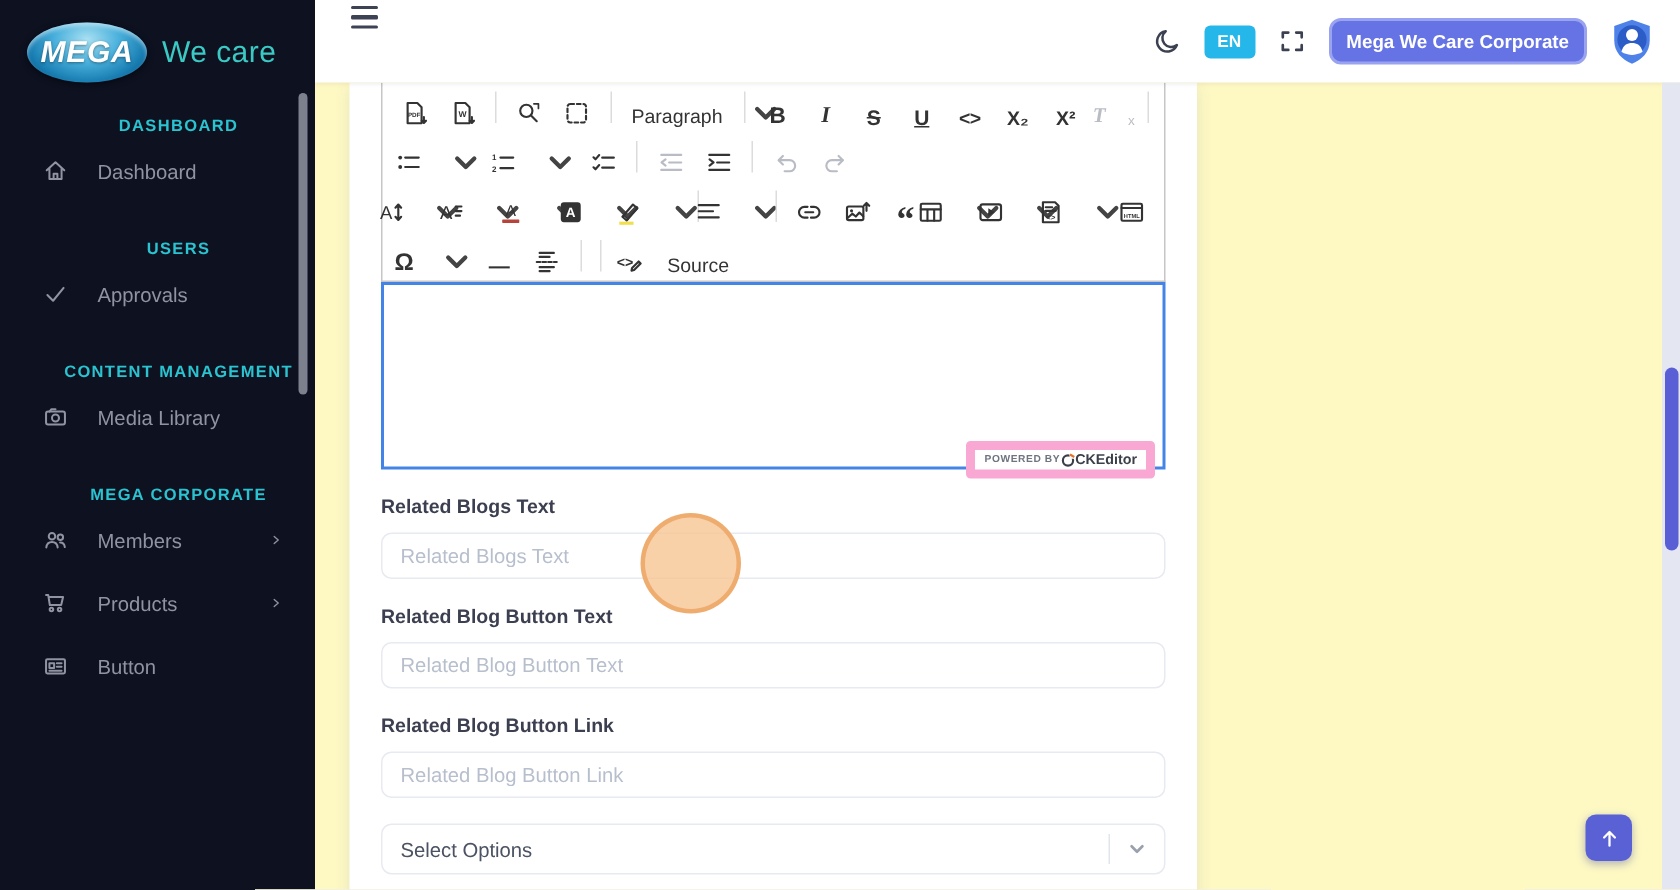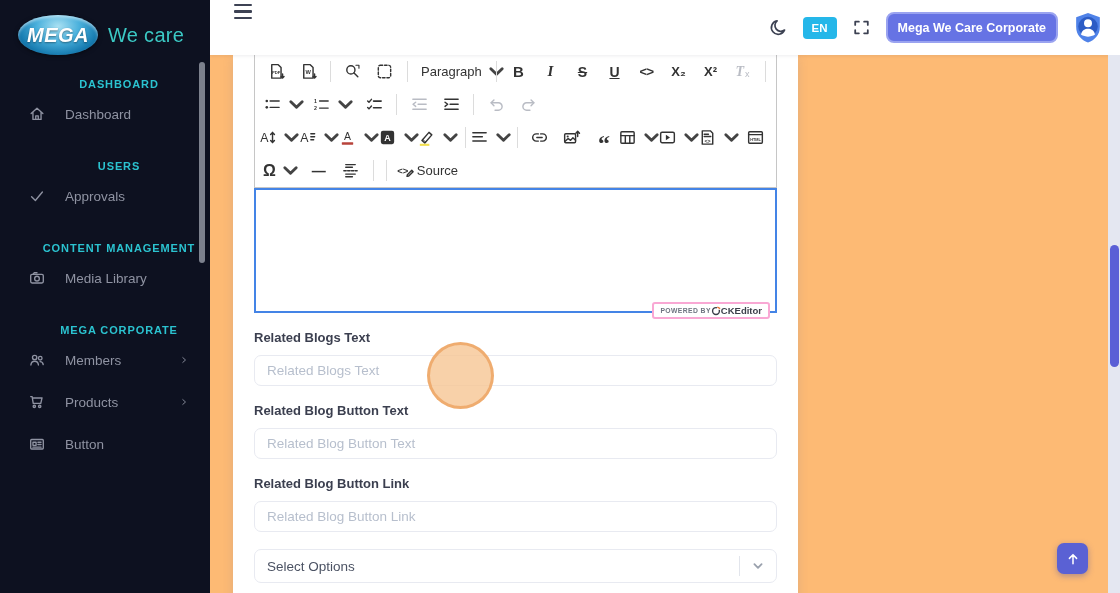--- a/index.html
+++ b/index.html
@@ -1,16 +1,16 @@
 <!DOCTYPE html>
 <html><head>
 <meta charset="utf-8">
 <style>
   html,body{margin:0;padding:0;background:#e9ebf4;font-family:"Liberation Sans","DejaVu Sans",sans-serif;}
-  #screen{position:relative;width:1120px;height:593px;overflow:hidden;background:#fdba74;}
+  #screen{position:relative;width:1120px;height:593px;overflow:hidden;background:#fef9c3;}
 
   
   #sidebar{position:absolute;left:0;top:0;width:210px;height:593px;background:#0d1120;z-index:20;}
   .logo-row{display:flex;align-items:center;padding:12px 0 0 18px;height:46px;}
   .logo-ellipse{width:80px;height:40px;border-radius:50%;display:flex;align-items:center;justify-content:center;
     background:radial-gradient(ellipse at 50% 28%, #a9e0f2 0%, #49b0dc 38%, #1579ae 72%, #0b3f66 100%);
     box-shadow:inset 0 2px 3px rgba(255,255,255,.5), 0 1px 4px rgba(0,0,0,.5);}
   .logo-ellipse span{font-size:20px;font-weight:800;font-style:italic;color:#fff;letter-spacing:.5px;text-shadow:0 1px 2px rgba(0,0,0,.4);}
   .logo-tagline{margin-left:10px;font-size:20px;color:#3bc9c4;font-weight:400;letter-spacing:.3px;}
   #sidebar-nav{padding-top:6px;text-align:center;}
@@ -40,21 +40,21 @@
   #avatar svg{width:32px;height:34px;display:block;}
 
   
   #main{position:absolute;left:210px;top:55px;width:910px;height:538px;overflow:hidden;}
   #card{position:absolute;left:23px;top:0;width:565px;height:560px;background:#fff;box-shadow:0 2px 10px rgba(95,105,160,.16);}
   #card-inner{margin:0 21px;width:523px;}
 
   
   #ck-toolbar{border:1px solid #c6c6c6;border-top:none;box-sizing:border-box;background:#fff;}
   .t-row{display:flex;align-items:center;height:33px;padding:0 5px;}
-  .t-btn{height:26px;min-width:26px;display:inline-flex;align-items:center;justify-content:center;gap:2px;
+  .t-btn{height:26px;min-width:26px;display:inline-flex;align-items:flex-end;justify-content:center;gap:16px;
     border-radius:3px;color:#333;padding:0 3px;cursor:pointer;}
   .t-btn .ic svg{width:19px;height:19px;display:block;}
   .t-sep{width:1px;height:21px;background:#dcdcdc;margin:0 6px;}
   .t-drop{justify-content:space-between;padding:0 8px;}
   .t-label{font-size:13px;color:#333;}
   .chev svg{width:9px;height:9px;display:block;color:#444;margin-left:3px;}
   .dis{color:#b9bcc4;}
   .g{font-size:13.5px;font-weight:600;line-height:1;}
   .gb{font-weight:800;font-size:15px;}
   .gi{font-family:"Liberation Serif",serif;font-style:italic;font-size:15px;font-weight:600;}
@@ -64,21 +64,21 @@
   .gx{font-size:13px;font-weight:600;}
   .gq{font-family:"Liberation Serif",serif;font-size:24px;font-weight:700;line-height:8px;padding-top:10px;}
   .gom{font-size:16px;font-weight:600;}
   .ghr{font-weight:700;font-size:14px;}
   .grf{font-family:"Liberation Serif",serif;font-style:italic;font-size:14px;}
   .subx{font-size:9px;margin-top:5px;margin-left:-1px;}
 
   
   #editor-area{position:relative;height:125px;box-sizing:border-box;border:2px solid #4484e6;background:#fff;cursor:text;}
   #ck-badge{position:absolute;right:5px;bottom:-8px;display:flex;align-items:center;gap:0;background:#fff;
-    border:2px solid #f9a8d4;border-radius:3px;padding:1px 6px;cursor:pointer;margin-top:30px;}
+    border:6px solid #f9a8d4;border-radius:3px;padding:1px 6px;cursor:pointer;margin-top:30px;}
   #ck-badge .pb{font-size:6.8px;font-weight:700;color:#6e7480;letter-spacing:.4px;}
   #ck-badge .bn{font-size:9.5px;font-weight:700;color:#3b3f4a;}
   #ck-badge svg{width:10px;height:10px;display:block;}
 
   
   #fields{margin-top:17px;}
   .field{margin-bottom:17px;}
   .flabel{font-size:13px;font-weight:700;color:#3b3f4f;margin-bottom:10px;}
   .finput{width:100%;height:31px;box-sizing:border-box;border:1px solid #e8eaf1;border-radius:7px;background:#fff;
     padding:0 12px;font-size:13.5px;color:#3b3f4f;font-family:"Liberation Sans",sans-serif;outline:none;}

